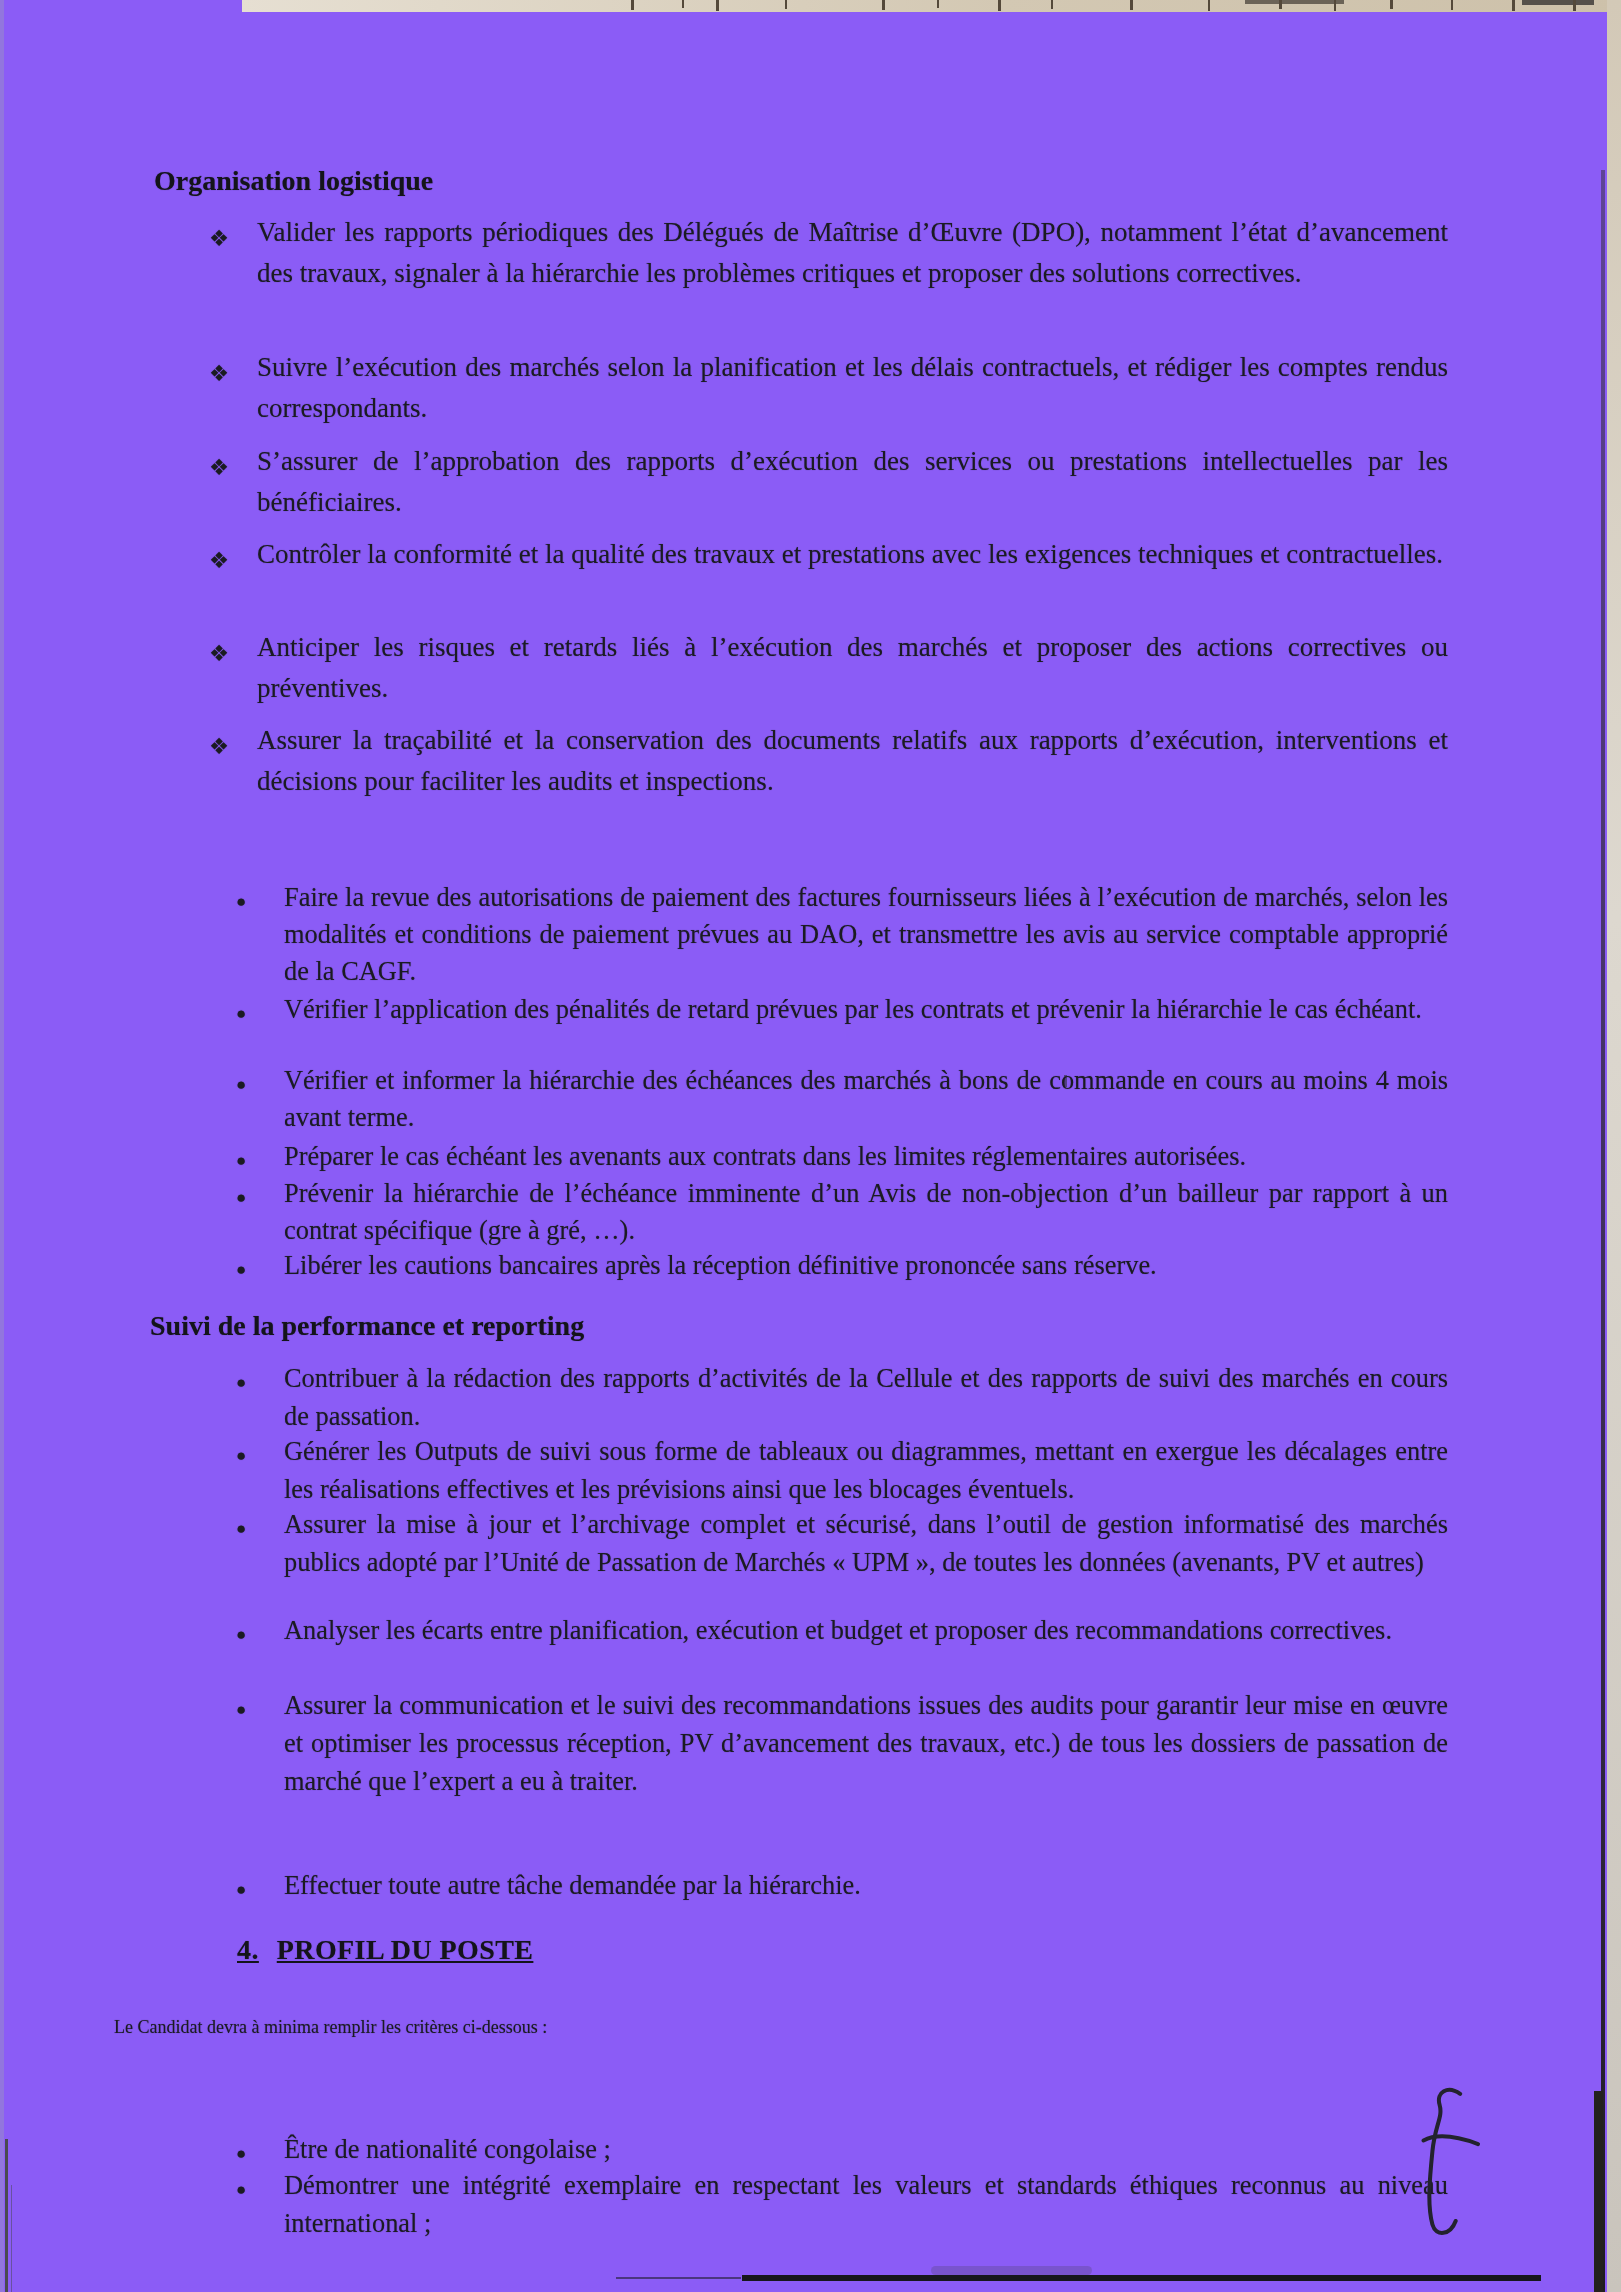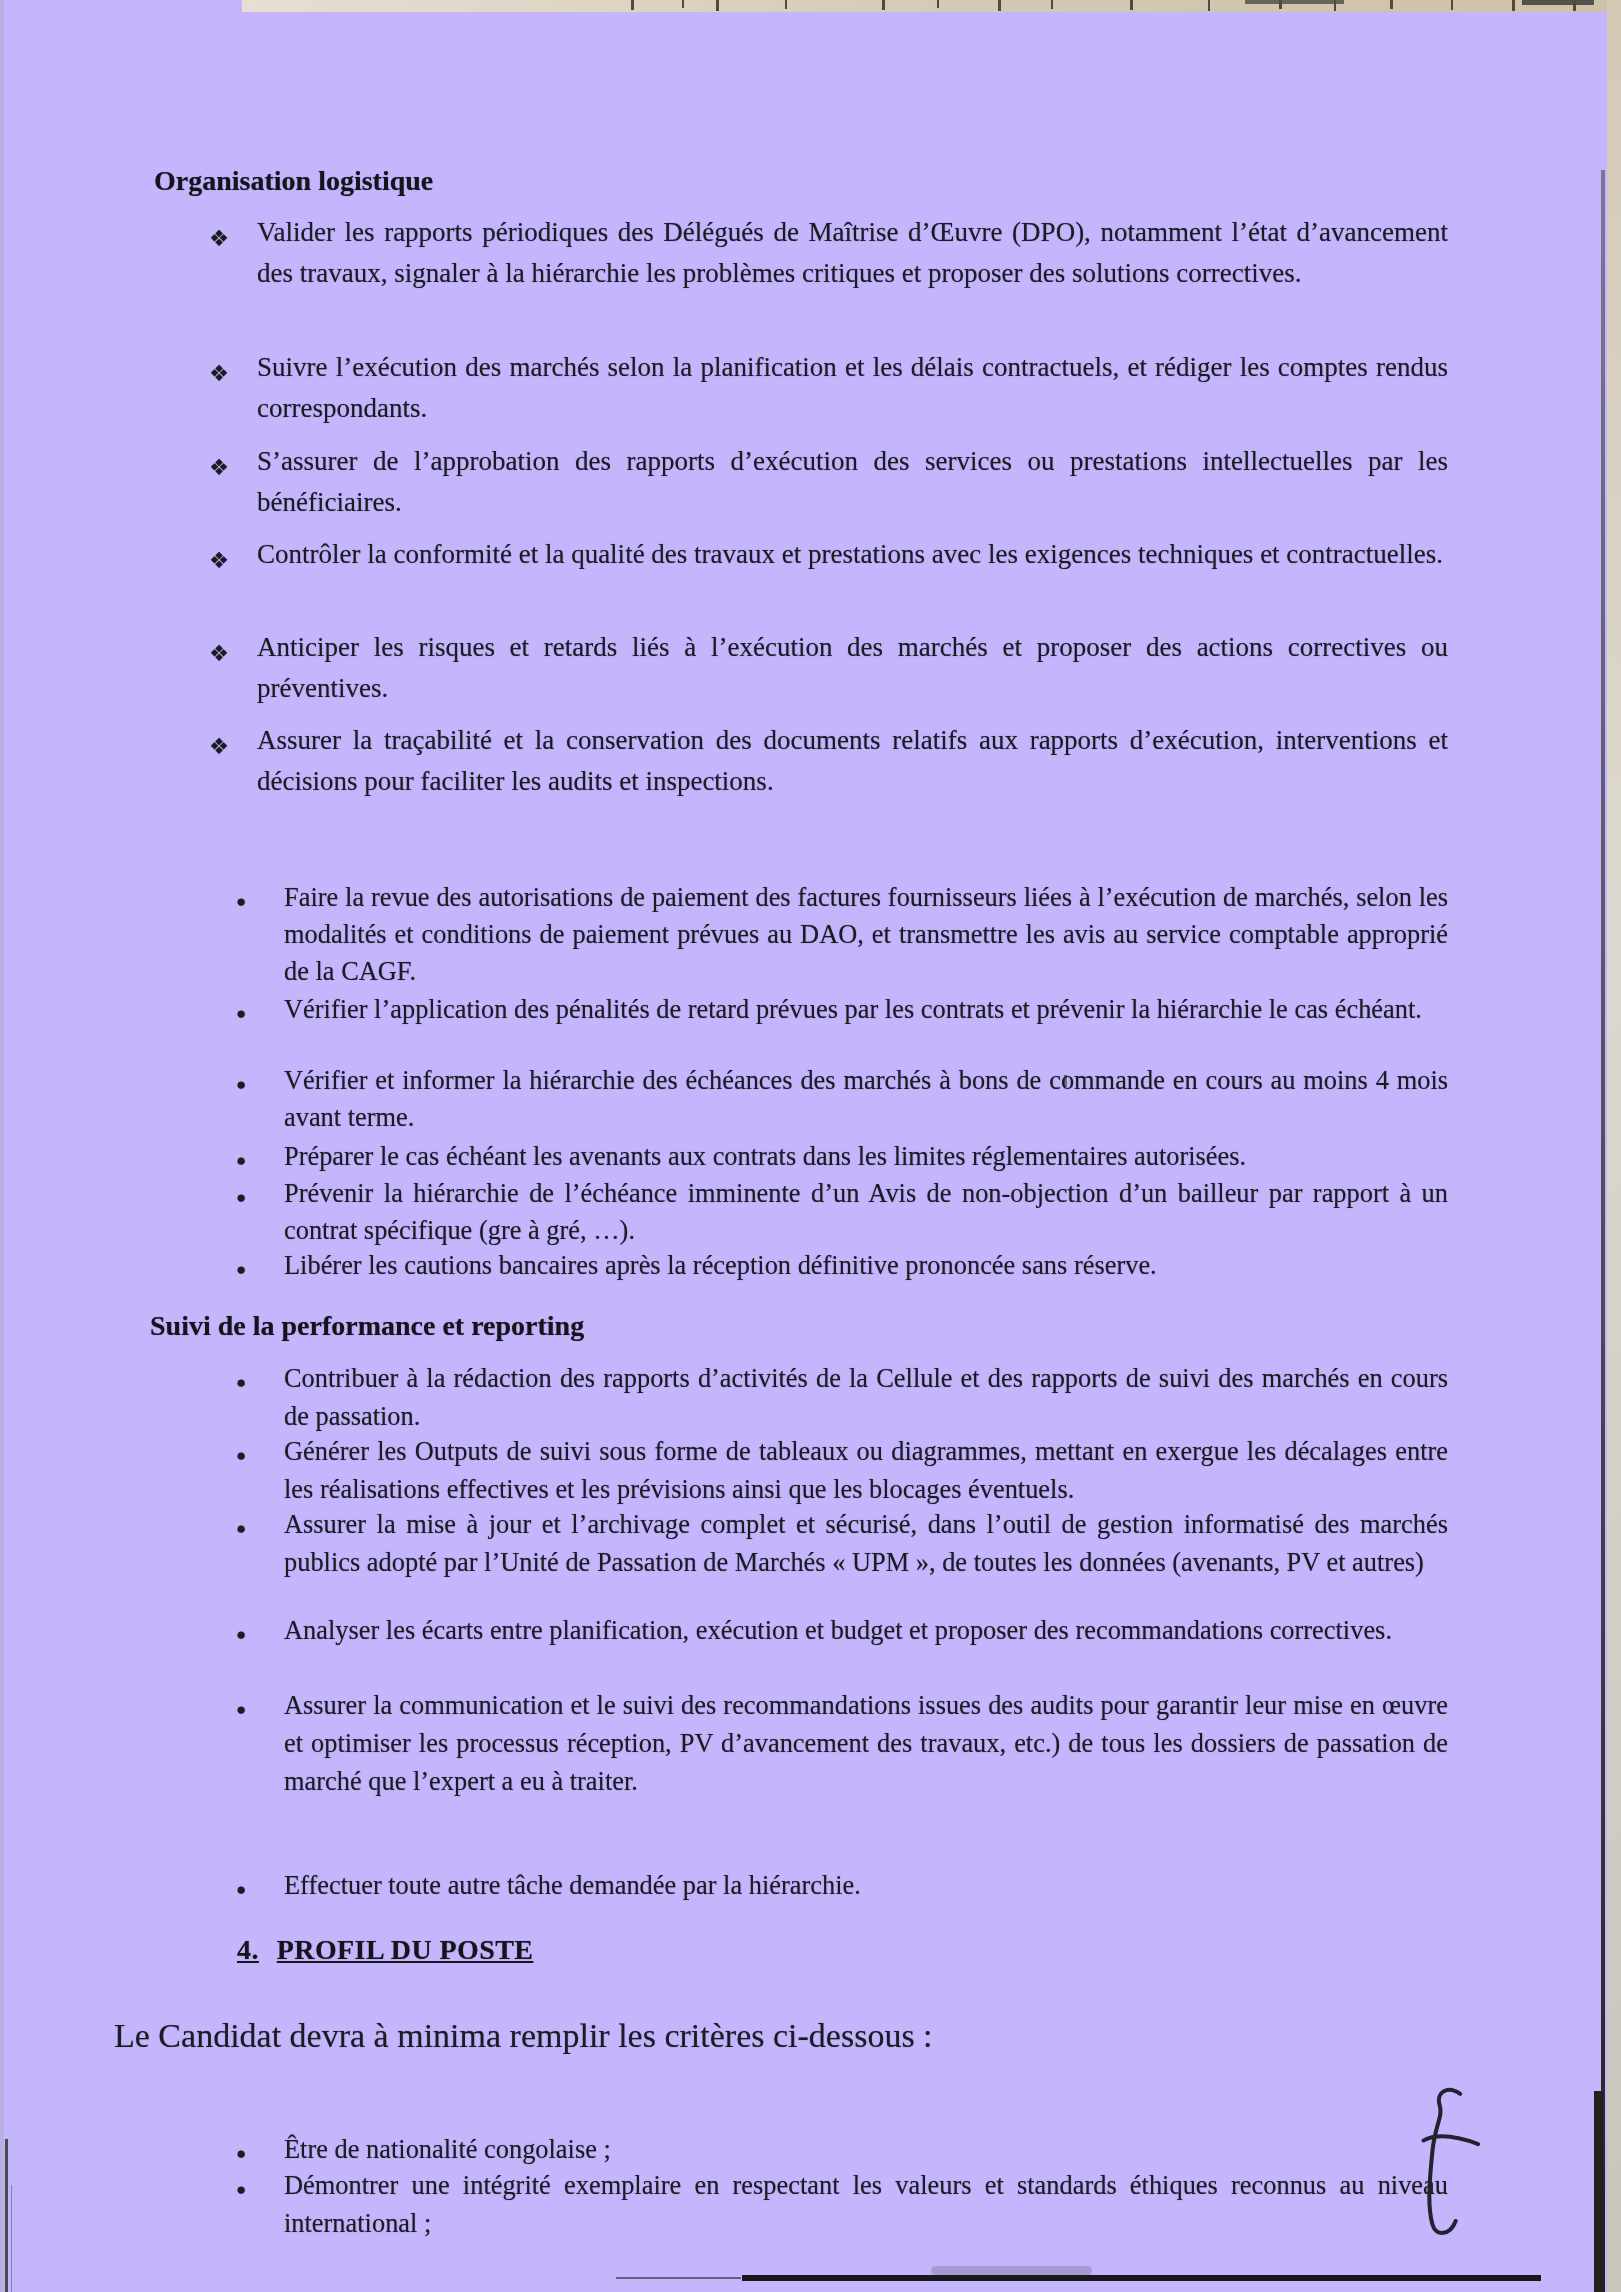--- a/index.html
+++ b/index.html
@@ -1,19 +1,19 @@
 <!DOCTYPE html>
 <html style="font-size:14.3px"><head>
 <meta charset="utf-8">
 <style>
   html,body{margin:0;padding:0;background:#c9c9c9;}
   .page{
     position:relative;
     width:1621px;height:2293px;
-    background:#c4b5fd;
+    background:#8b5cf6;
     overflow:hidden;
     font-family:"Liberation Serif","DejaVu Serif",serif;
     color:#1b1b22;
   }
   
   .top-edge{
     position:absolute;left:242px;top:0;width:1379px;height:11.6px;
     background:linear-gradient(to right,#e6dfd2,#d3c8b3 55%,#cdc1aa);
   }
   .tick{position:absolute;top:0;background:#54493a;}
@@ -57,21 +57,21 @@
   
   .s3{left:236px;width:1164px;padding-left:48px;font-size:26.4px;line-height:38px;}
   .s3 .marker{font-size:17px;top:4.5px;}
   .w-narrow{width:1115px;}
   .profil{
     position:absolute;left:237px;top:1934px;font-weight:bold;font-size:28px;letter-spacing:0.4px;color:#14141a;
     white-space:nowrap;
     text-decoration:underline;
   }
   .profil .num{margin-right:18px;}
-  .para{position:absolute;font-size:34px;white-space:nowrap;}
+  .para{position:absolute;font-size:18px;white-space:nowrap;}
 </style>
 </head>
 <body>
 
 <div class="page">
 
   <div class="top-edge"></div>
   <div class="tick" style="left:631px;width:2.7px;height:9.9px;"></div>
   <div class="tick" style="left:682px;width:1.8px;height:8px;"></div>
   <div class="tick" style="left:716px;width:2.7px;height:10.7px;"></div>

